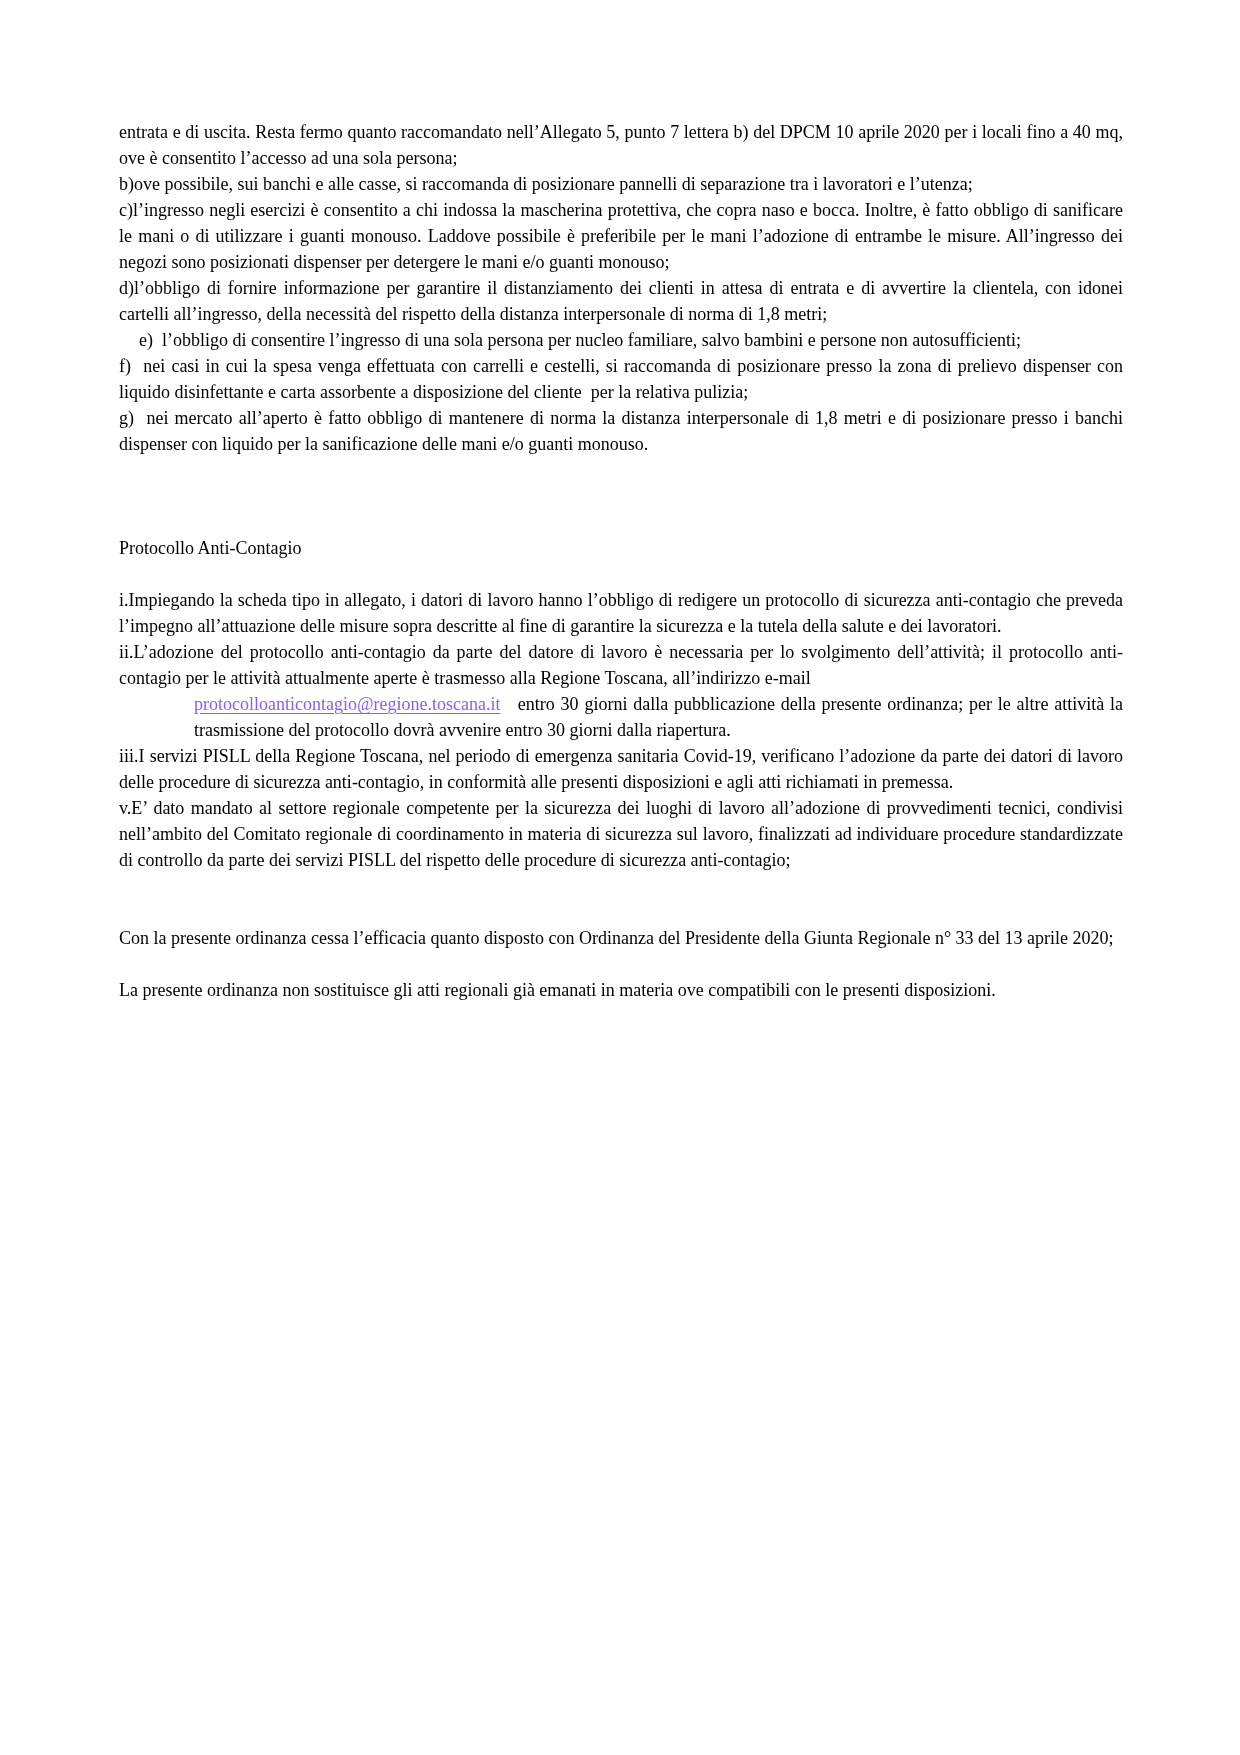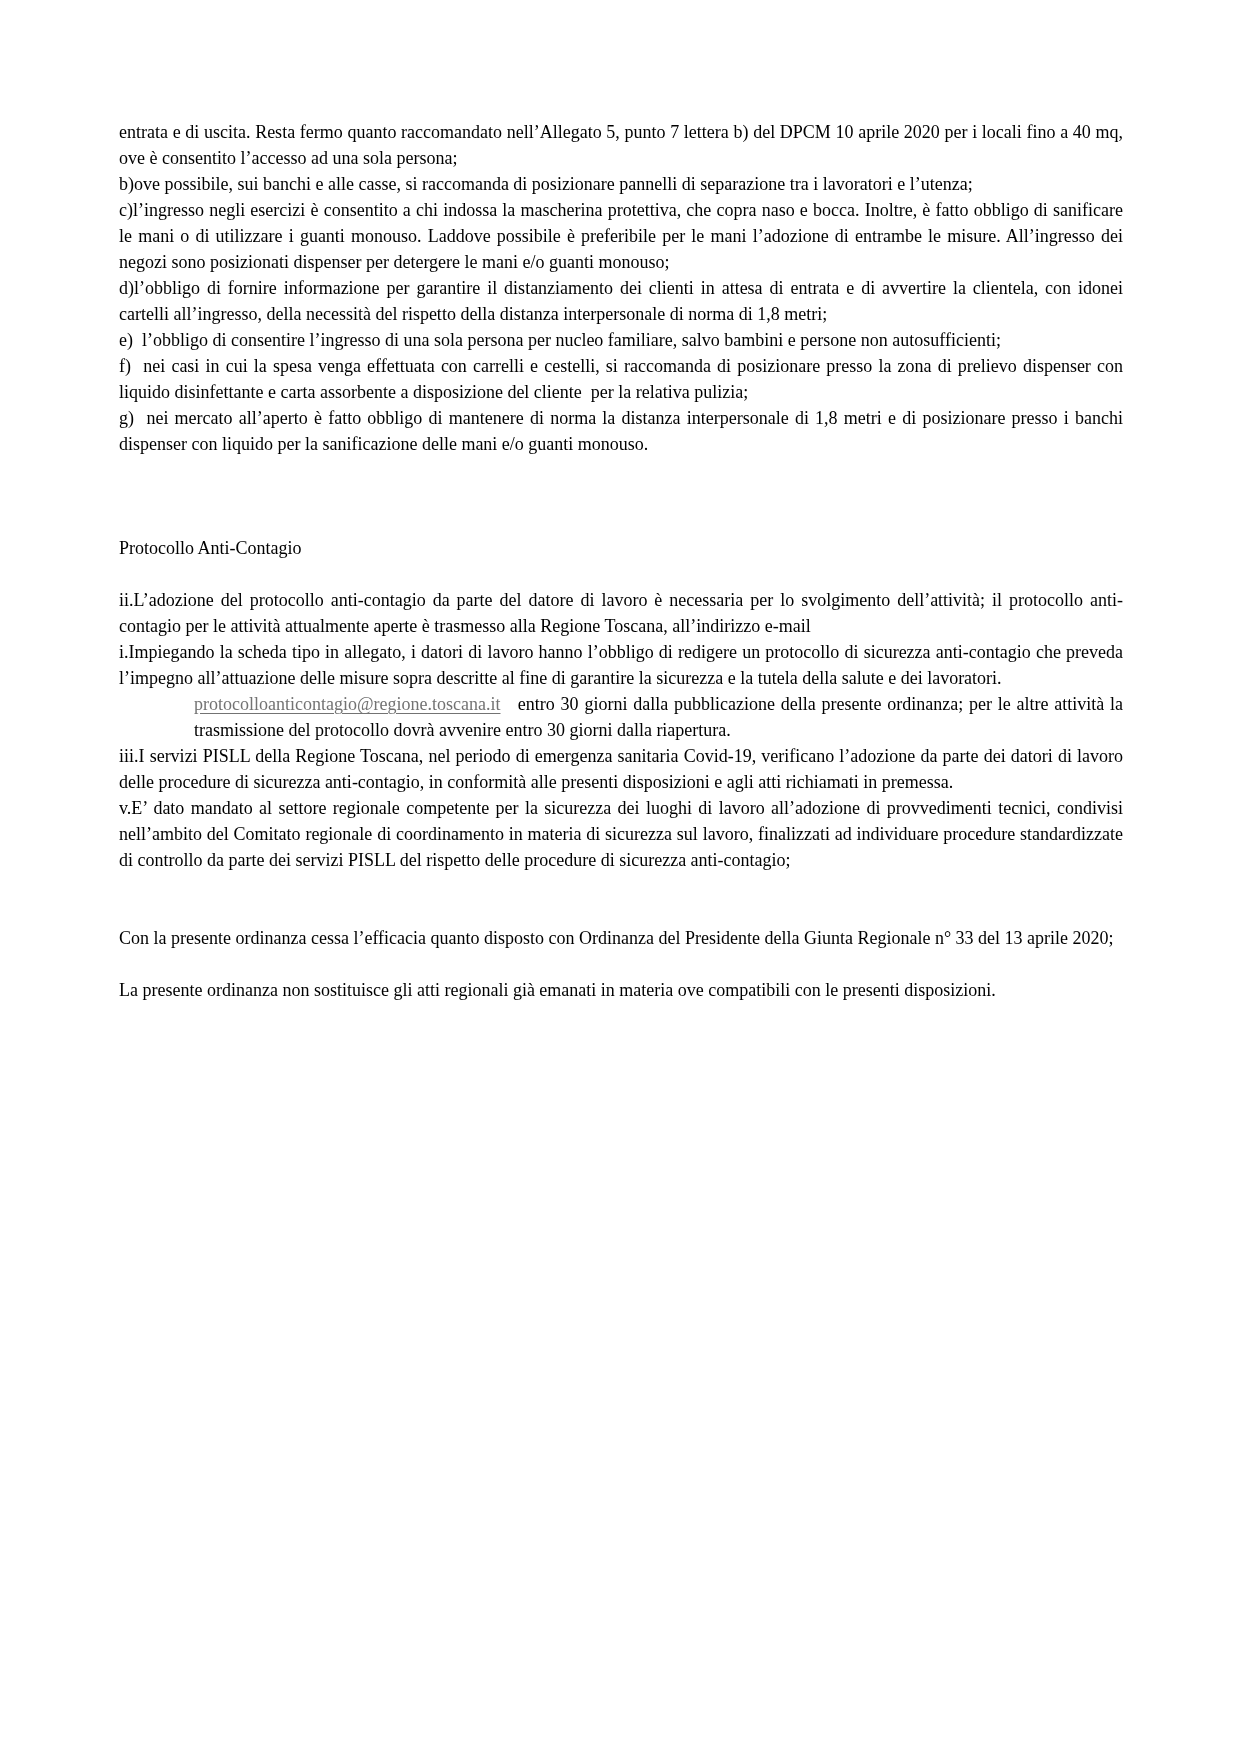--- a/index.html
+++ b/index.html
@@ -13,46 +13,46 @@
     font-size: 18px;
     line-height: 26px;
     color: #000000;
   }
   .page p { margin: 0; text-align: justify; }
   .gap1 { height: 26px; }
   .gap2 { height: 52px; }
   .gap3 { height: 78px; }
   .section-title { text-decoration-thickness: 1px; text-underline-offset: 3px; }
   .indent { padding-left: 75px; text-align: justify; }
-  a.email { color: #737373; text-decoration: underline; text-underline-offset: 3px; }
+  a.email { color: #8b5cf6; text-decoration: underline; text-underline-offset: 3px; }
   .last-left { text-align-last: left; }
 </style>
 </head>
 <body>
 
 <div class="page">
 
   <p class="last-left">entrata e di uscita. Resta fermo quanto raccomandato nell’Allegato 5, punto 7 lettera b)  del DPCM 10 aprile 2020 per i locali fino a 40 mq, ove è consentito l’accesso ad una sola persona;</p>
 
   <p class="last-left"><span>b)</span><span>ove possibile, sui banchi e alle casse, si raccomanda di posizionare pannelli di separazione tra i lavoratori e l’utenza;</span></p>
   <p class="last-left"><span>c)</span><span>l’ingresso negli esercizi è consentito a chi indossa la mascherina protettiva, che copra naso e bocca. Inoltre, è fatto obbligo di sanificare le mani o di utilizzare i guanti monouso. Laddove possibile è preferibile per le mani l’adozione di entrambe le misure. All’ingresso dei negozi sono posizionati dispenser per detergere le mani e/o guanti monouso;</span></p>
   <p class="last-left"><span>d)</span><span>l’obbligo di fornire informazione per garantire il distanziamento dei clienti in attesa di entrata e di avvertire la clientela, con idonei cartelli all’ingresso, della necessità del rispetto della distanza interpersonale di norma di 1,8 metri;</span></p>
-  <p class="last-left" style="white-space: pre-wrap;"><span>e)</span><span>  l’obbligo di consentire l’ingresso di una sola persona per nucleo familiare, salvo bambini e persone non autosufficienti;</span></p>
+  <p class="last-left" style="white-space: pre-wrap; margin-left: 20px;"><span>e)</span><span>  l’obbligo di consentire l’ingresso di una sola persona per nucleo familiare, salvo bambini e persone non autosufficienti;</span></p>
   <p class="last-left" style="white-space: pre-wrap;"><span>f)</span><span>  nei casi in cui la spesa venga effettuata con carrelli e cestelli, si raccomanda di posizionare presso la zona di prelievo dispenser con liquido disinfettante e carta assorbente a disposizione del cliente  per la relativa pulizia;</span></p>
   <p class="last-left" style="white-space: pre-wrap;"><span>g)</span><span>  nei mercato all’aperto è fatto obbligo di mantenere di norma la distanza interpersonale di 1,8 metri e di posizionare presso i banchi dispenser con liquido per la sanificazione delle mani e/o guanti monouso.</span></p>
 
   <div class="gap3"></div>
 
   <p class="section-title">Protocollo Anti-Contagio</p>
 
   <div class="gap1"></div>
 
+  <p class="last-left"><span>i.</span><span>Impiegando la scheda tipo in allegato, i datori di lavoro hanno l’obbligo di redigere un protocollo di sicurezza anti-contagio che preveda l’impegno all’attuazione delle misure sopra descritte al fine di garantire la sicurezza e la tutela della salute e dei lavoratori.</span></p>
+
   <p class="last-left"><span>ii.</span><span>L’adozione del protocollo anti-contagio da parte del datore di lavoro è necessaria per lo svolgimento dell’attività; il protocollo anti-contagio per le attività attualmente aperte è trasmesso alla Regione Toscana, all’indirizzo e-mail</span></p>
-
-  <p class="last-left"><span>i.</span><span>Impiegando la scheda tipo in allegato, i datori di lavoro hanno l’obbligo di redigere un protocollo di sicurezza anti-contagio che preveda l’impegno all’attuazione delle misure sopra descritte al fine di garantire la sicurezza e la tutela della salute e dei lavoratori.</span></p>
   <p class="indent last-left" style="white-space: pre-wrap;"><a class="email" href="#">protocolloanticontagio@regione.toscana.it</a><span>   entro 30 giorni dalla pubblicazione della presente ordinanza; per le altre attività la trasmissione del protocollo dovrà avvenire entro 30 giorni dalla riapertura.</span></p>
 
   <p class="last-left"><span>iii.</span><span>I servizi PISLL della Regione Toscana, nel periodo di emergenza sanitaria Covid-19, verificano l’adozione da parte dei datori di lavoro delle procedure di sicurezza anti-contagio, in conformità alle presenti disposizioni e agli atti richiamati in premessa.</span></p>
   <p class="last-left"><span>v.</span><span>E’ dato mandato al settore regionale competente per la sicurezza dei luoghi di lavoro all’adozione di provvedimenti tecnici, condivisi nell’ambito del Comitato regionale di coordinamento in materia di sicurezza sul lavoro, finalizzati ad  individuare procedure standardizzate di controllo da parte dei servizi PISLL del rispetto delle procedure di sicurezza anti-contagio;</span></p>
 
   <div class="gap2"></div>
 
   <p class="last-left">Con la presente ordinanza cessa l’efficacia quanto disposto con Ordinanza del Presidente della Giunta Regionale n° 33 del 13 aprile 2020;</p>
 
   <div class="gap1"></div>

